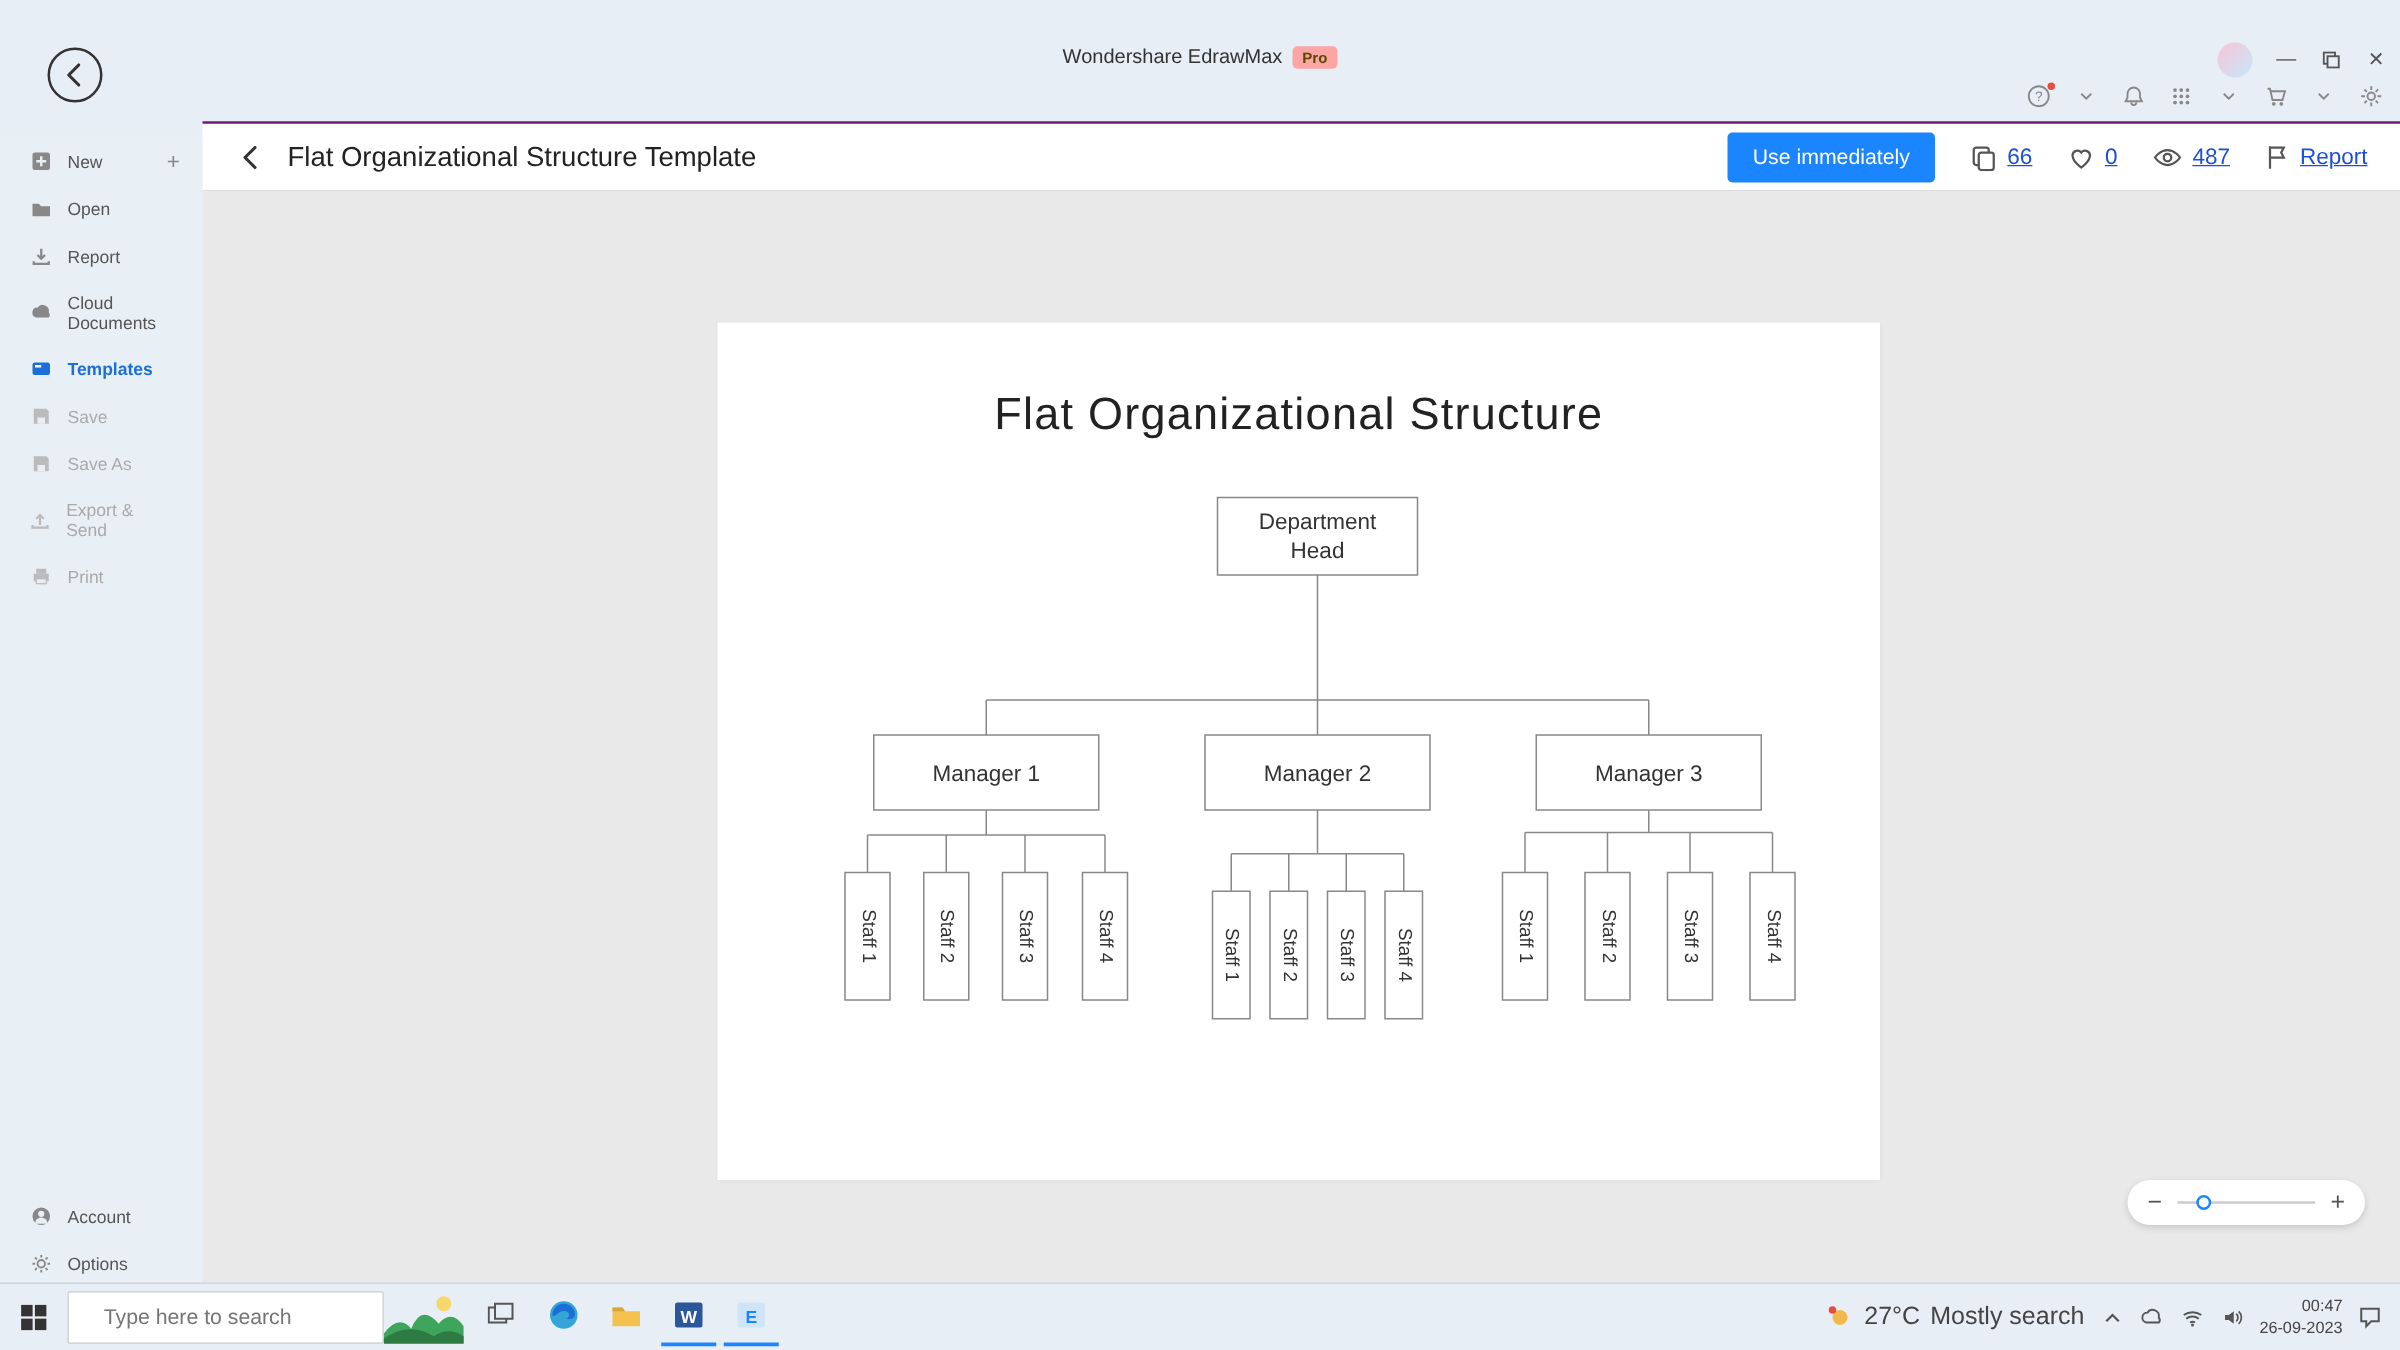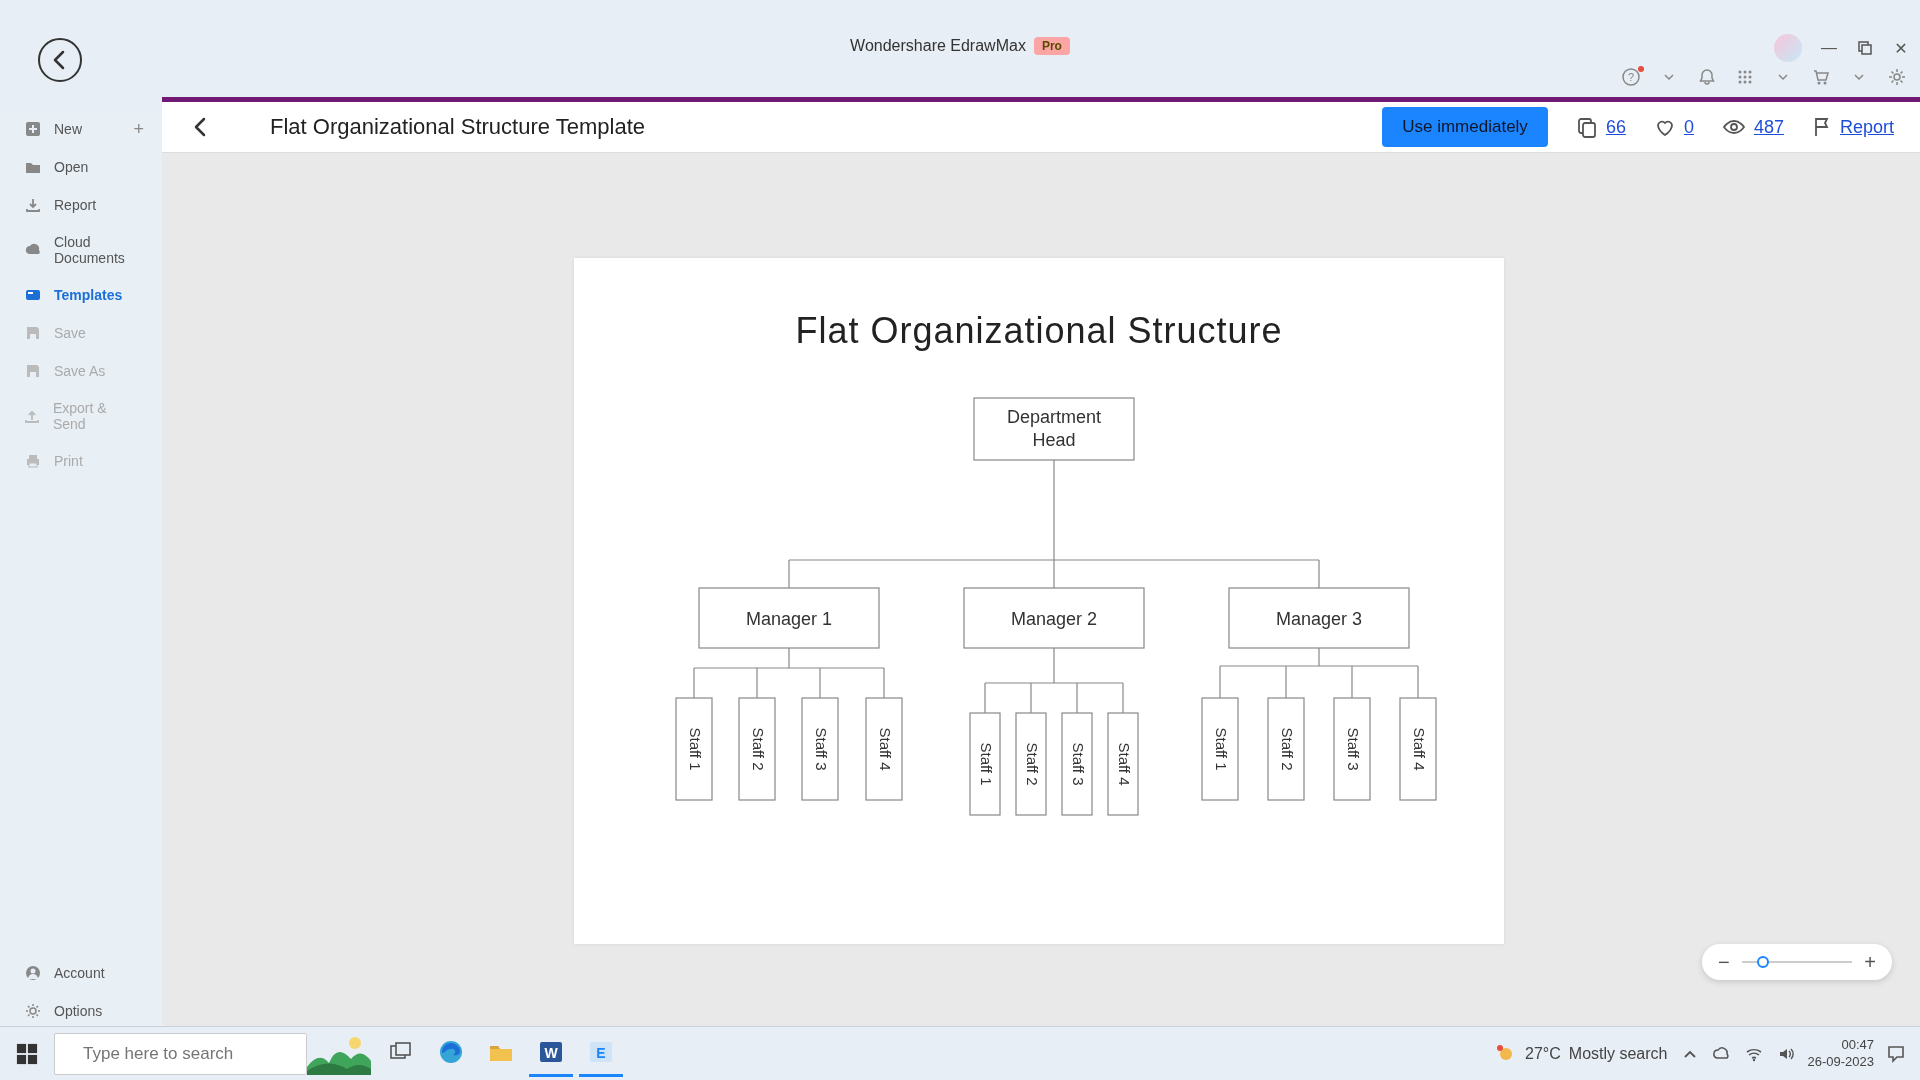--- a/index.html
+++ b/index.html
@@ -27,25 +27,25 @@
 .side-item.active { color:#1b6fd6; font-weight:600; }
 .side-item.disabled { color:#aaa; cursor:default; }
 .side-ic { width:18px; height:18px; display:flex; align-items:center; justify-content:center; color:#888; }
 .side-item.active .side-ic { color:#1b6fd6; }
 .plus-btn { position:absolute; right:18px; color:#888; font-size:18px; }
 
 
 .sidebar-bottom { position:absolute; bottom:10px; left:0; width:100%; }
 
 
-.mainhdr { position:absolute; left:162px; top:97px; right:0; height:56px; background:#fff; border-bottom:1px solid #ddd; border-top:5px solid #701a75; display:flex; align-items:center; padding:0 26px;gap:40px; }
+.mainhdr { position:absolute; left:162px; top:97px; right:0; height:56px; background:#fff; border-bottom:1px solid #ddd; border-top:2px solid #701a75; display:flex; align-items:center; padding:0 26px; }
 .chev-left { width:24px; height:24px; cursor:pointer; color:#333; margin-right:18px; }
 .page-title { font-size:22px; color:#222; font-weight:500; }
 .hdr-right { margin-left:auto; display:flex; align-items:center; gap:28px; }
-.use-btn { background:#1b84ff; color:#0f172a; border:none; padding:10px 20px; font-size:17px; border-radius:4px; cursor:pointer; }
+.use-btn { background:#1b84ff; color:#ffffff; border:none; padding:10px 20px; font-size:17px; border-radius:4px; cursor:pointer; }
 .stat { display:flex; align-items:center; gap:8px; color:#1d4ed8; font-size:18px; cursor:pointer;text-decoration:underline; }
 
 
 .canvas-area { position:absolute; left:162px; top:153px; right:0; bottom:40px; background:#e9e9e9; overflow:hidden; }
 .template-card { position:absolute; left:412px; top:105px; width:930px; height:686px; background:#fff; box-shadow:0 0 4px rgba(0,0,0,.08); }
 .org-title { text-align:center; font-size:36px; color:#222; margin-top:52px; font-family:Verdana,Arial,sans-serif; letter-spacing:1px; }
 .org-svg { position:absolute; top:130px; left:0; width:100%; height:520px; }
 
 
 .zoom-ctrl { position:absolute; right:28px; bottom:60px; width:190px; height:36px; background:#fff; border-radius:18px; box-shadow:0 2px 6px rgba(0,0,0,.15); display:flex; align-items:center; padding:0 16px; gap:12px; }
@@ -57,21 +57,21 @@
 .taskbar { position:absolute; left:0; right:0; bottom:0; height:54px; background:#e8eef5; border-top:1px solid #c8d0d8; display:flex; align-items:center; }
 .start-btn { width:54px; height:54px; display:flex; align-items:center; justify-content:center; cursor:pointer; }
 .win-logo { width:22px; height:22px; }
 .search-box { display:flex; align-items:center; gap:12px; background:#fff; height:42px; width:253px; padding:0 16px; border:1px solid #ccc; border-radius:2px; }
 .search-box input { border:none; outline:none; font-size:17px; color:#666; flex:1; background:transparent; }
 .task-icons { display:flex; align-items:center; gap:6px; margin-left:8px; }
 .task-ic { width:44px; height:46px; display:flex; align-items:center; justify-content:center; cursor:pointer; border-bottom:3px solid transparent; }
 .task-ic.active { border-bottom-color:#1b84ff; }
 .scenery { width:64px; height:42px; }
 .tray { margin-left:auto; display:flex; align-items:center; gap:12px; padding-right:14px; color:#444; }
-.weather { display:flex; align-items:center; gap:8px; font-size:16px; }
+.weather { display:flex; align-items:center; gap:8px; font-size:20px; }
 .tray-ic { width:20px; height:20px; display:flex; align-items:center; justify-content:center; }
 .clock { text-align:right; font-size:13px; line-height:1.25; }
 
 svg text { user-select:none; }
 .box { fill:#fff; stroke:#888; stroke-width:1.2; }
 .conn { stroke:#888; stroke-width:1.2; fill:none; }
 .lbl { font-size:18px; fill:#333; text-anchor:middle; font-family:Verdana,Arial,sans-serif; }
 .vlbl { font-size:15px; fill:#333; text-anchor:middle; font-family:Verdana,Arial,sans-serif; }
 </style>
 </head>

